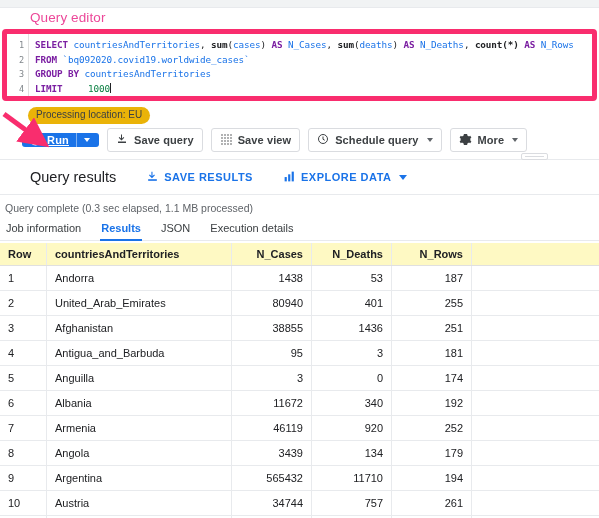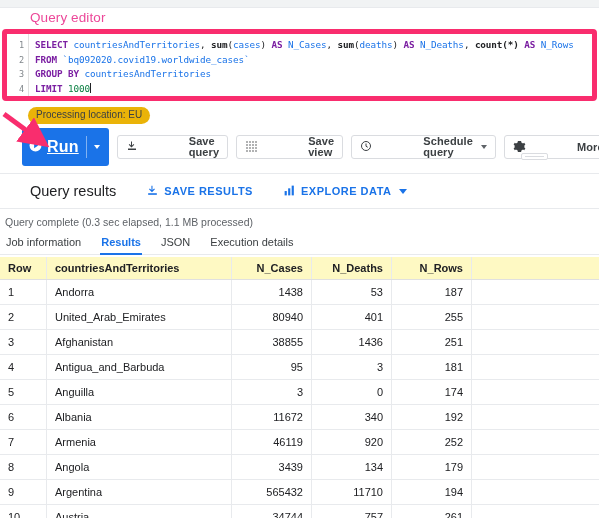--- a/index.html
+++ b/index.html
@@ -69,21 +69,21 @@
   .code-lines .ln {
     font-family: "DejaVu Sans Mono", monospace;
     font-size: 9.3px;
     line-height: 14.5px;
     white-space: pre;
     letter-spacing: -0.1px;
   }
   .kw   { color: #7b1fa2; font-weight: bold; }
   .fn   { color: #202124; font-weight: bold; }
   .id   { color: #1a73e8; }
-  .num  { color: #0b8043; }
+  .num  { color: #0b8043; padding-left: 20px; }
   .plain{ color: #202124; }
   .caret {
     display: inline-block;
     width: 1px;
     height: 10px;
     background: #202124;
     vertical-align: -1px;
   }
 
   
@@ -117,22 +117,22 @@
     margin-left: 22px;
     margin-top: 4px;
     gap: 8px;
   }
   .run-btn {
     display: flex;
     align-items: center;
     background: #1a73e8;
     color: #fff;
     border-radius: 3px;
-    height: 38px;
-    font-size: 16px;
+    height: 14px;
+    font-size: 11px;
     font-weight: bold;
     padding: 0 4px 0 7px;
     letter-spacing: .2px;
     text-decoration: underline;
   }
   .run-btn .lbl { padding: 0 7px 0 5px; }
   .run-split {
     border-left: 1px solid rgba(255,255,255,.45);
     height: 22px;
     display: flex;
@@ -146,21 +146,21 @@
     border: 1px solid #dadce0;
     border-radius: 3px;
     background: #fff;
     color: #3c4043;
     font-size: 11px;
     font-weight: bold;
     padding: 0 8px;
     gap: 6px;
     letter-spacing: .1px;
   }
-  .tbtn .cap { line-height: 11px; margin-left: 45px; }
+  .tbtn .cap { line-height: 11px; }
   .caret-dn {
     width: 0; height: 0;
     border-left: 3.5px solid transparent;
     border-right: 3.5px solid transparent;
     border-top: 4px solid #5f6368;
     margin-left: 2px;
   }
   .caret-dn.white { border-top-color: #fff; }
   .caret-dn.blue  { border-top-color: #1a73e8;
                     border-left-width: 4.5px; border-right-width: 4.5px; border-top-width: 5px; }

